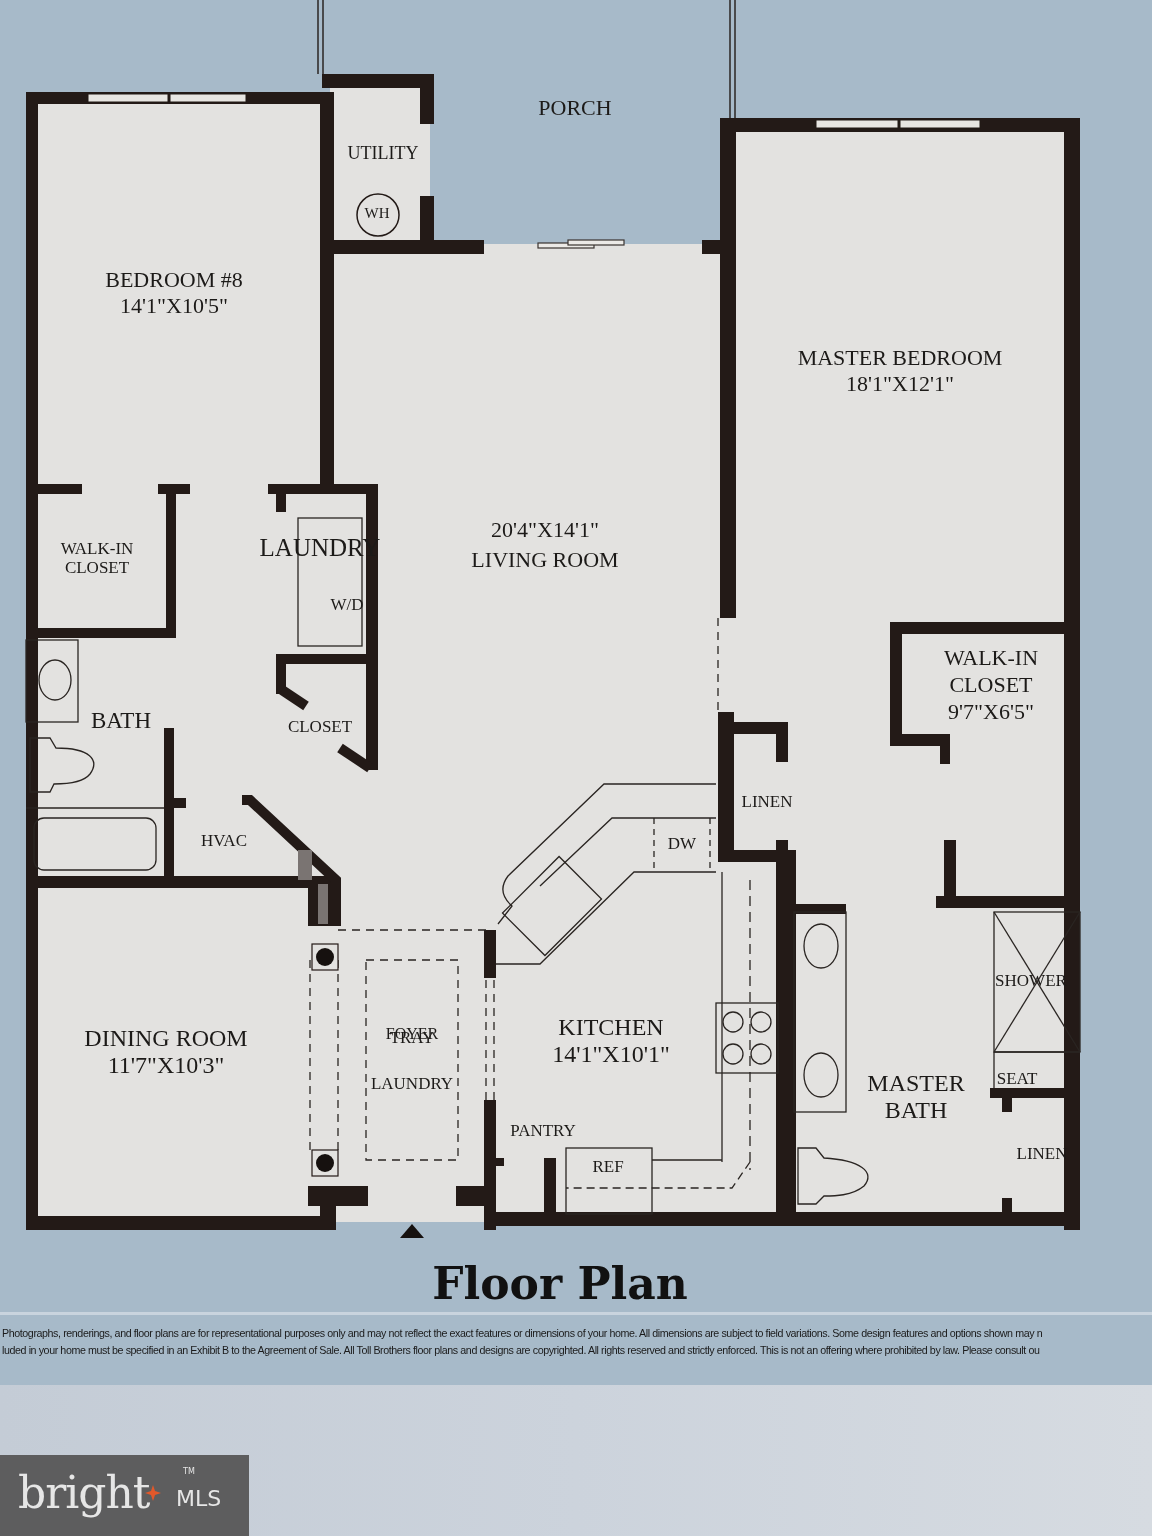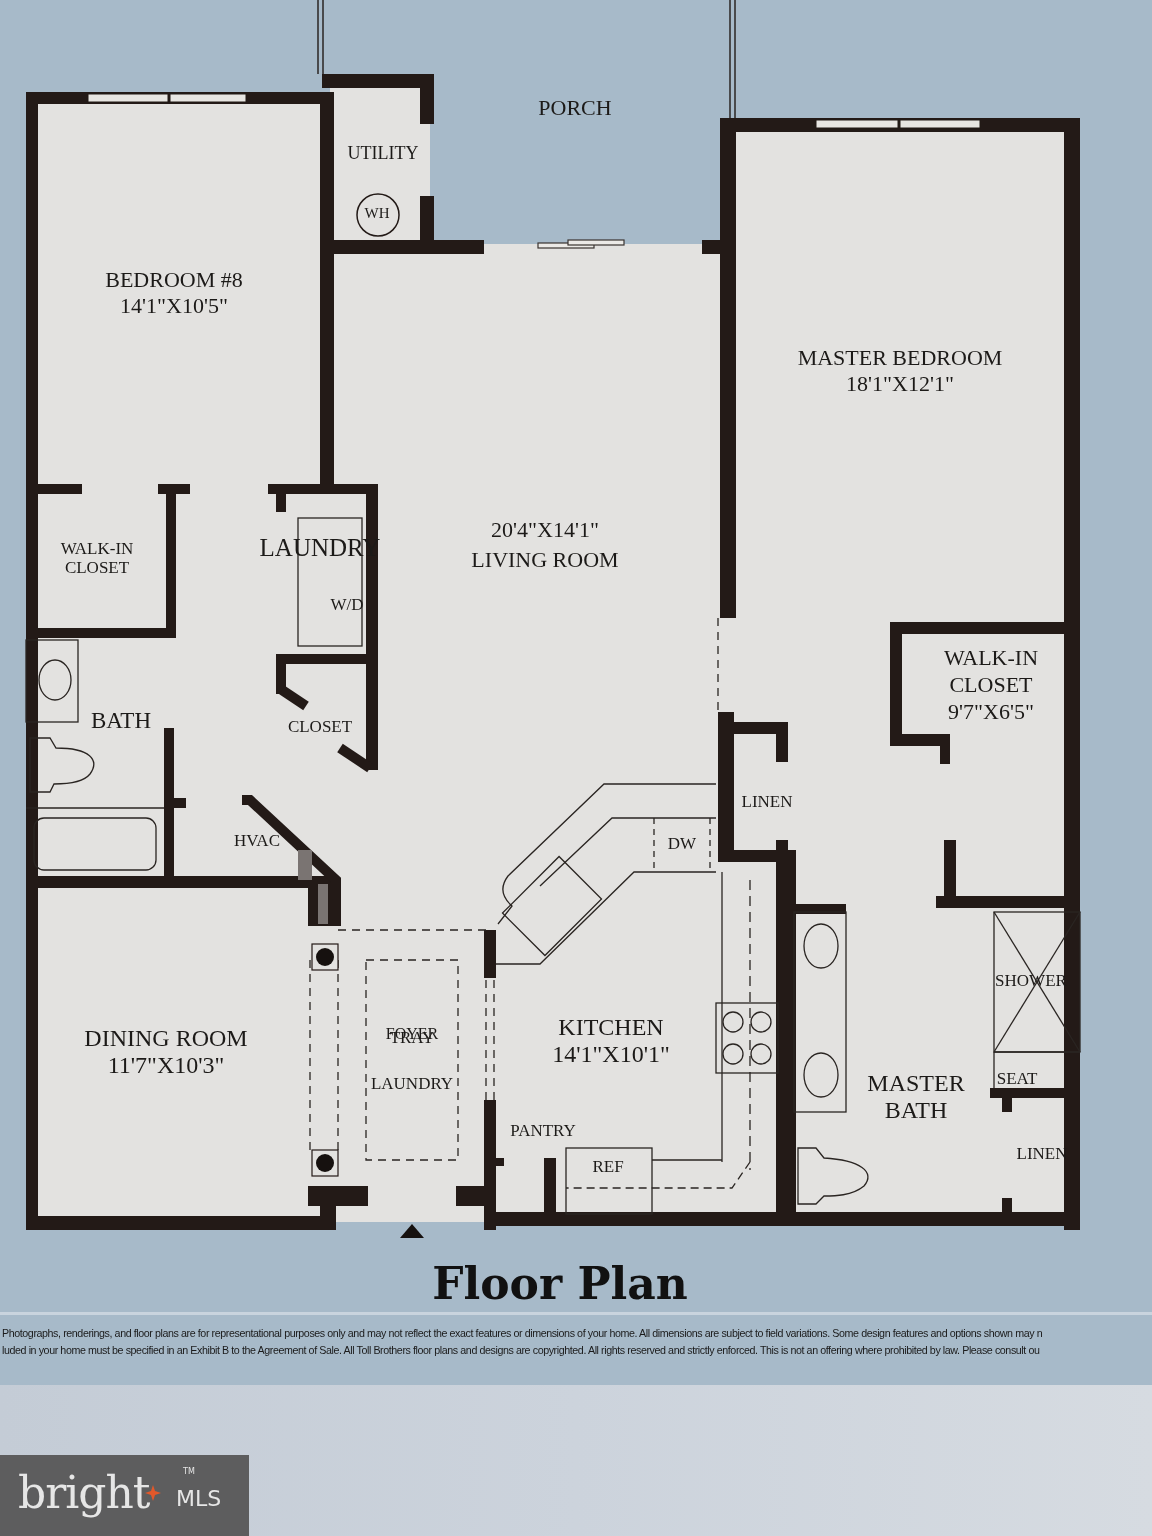--- a/index.html
+++ b/index.html
@@ -253,21 +253,21 @@
 <div class="room-label md" style="left:900px;top:372px;">18'1"X12'1"</div>
 
 <div class="room-label xs" style="left:97px;top:540px;">WALK-IN</div>
 <div class="room-label xs" style="left:97px;top:559px;">CLOSET</div>
 
 <div class="room-label lg" style="left:276px;top:535px;font-size:25px;">LAUNDRY</div>
 <div class="room-label xs" style="left:329px;top:596px;margin-left:18px;">W/D</div>
 
 <div class="room-label xs" style="left:320px;top:718px;">CLOSET</div>
 <div class="room-label md" style="left:121px;top:709px;font-size:23px;">BATH</div>
-<div class="room-label xs" style="left:224px;top:832px;margin-left:33px;">HVAC</div>
+<div class="room-label xs" style="left:224px;top:832px;">HVAC</div>
 
 <div class="room-label md" style="left:991px;top:646px;">WALK-IN</div>
 <div class="room-label md" style="left:991px;top:673px;">CLOSET</div>
 <div class="room-label md" style="left:991px;top:700px;">9'7"X6'5"</div>
 
 <div class="room-label xs" style="left:767px;top:793px;">LINEN</div>
 <div class="room-label xs" style="left:682px;top:835px;">DW</div>
 
 <div class="room-label md" style="left:166px;top:1026px;font-size:24px;">DINING ROOM</div>
 <div class="room-label md" style="left:166px;top:1053px;font-size:24px;">11'7"X10'3"</div>

